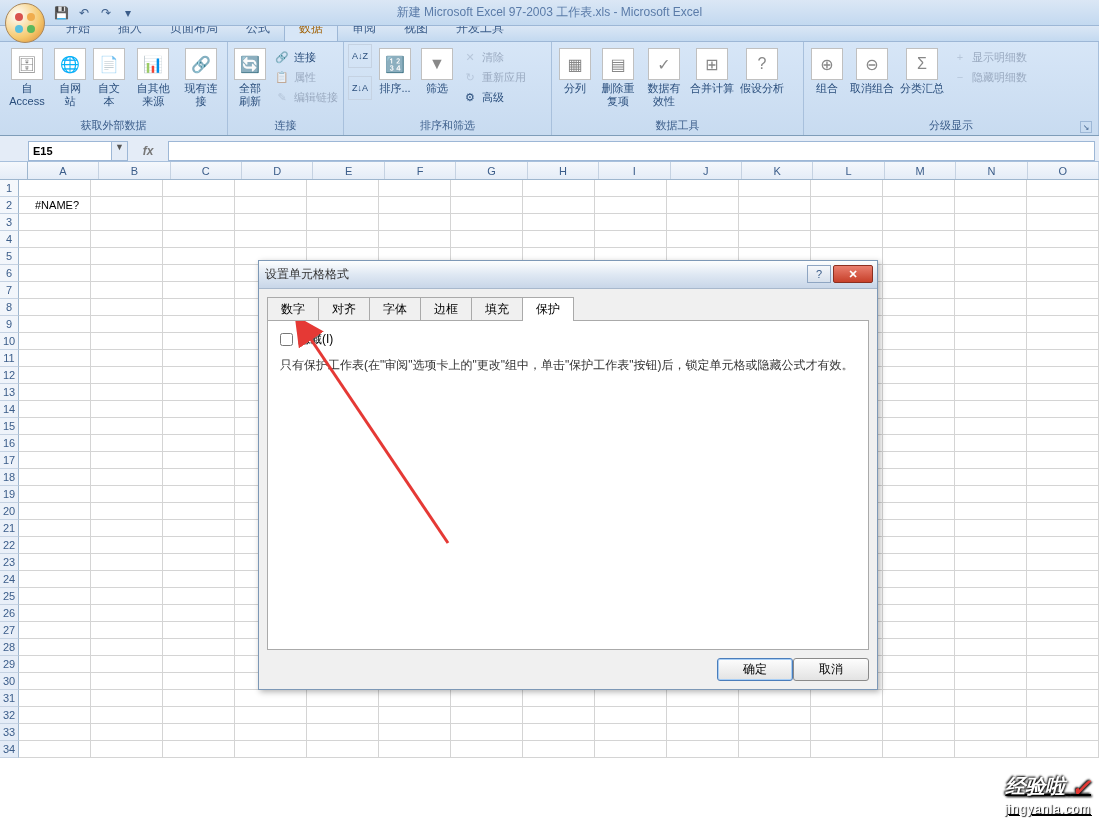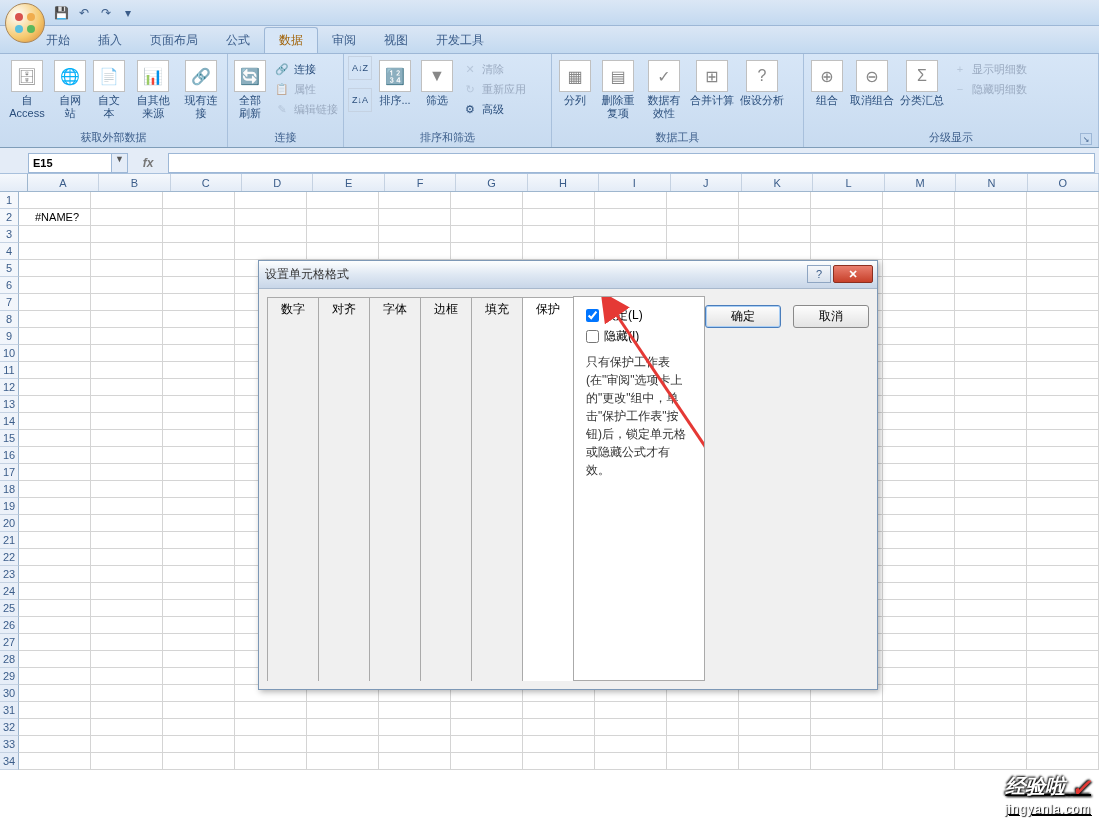--- a/index.html
+++ b/index.html
@@ -7,21 +7,21 @@
 
 
 .titlebar { height: 26px; background: linear-gradient(#dbe7f5, #c3d9f0); display: flex; align-items: center; position: relative; border-bottom: 1px solid #9db7d6; }
 .office-btn { width: 40px; height: 40px; border-radius: 50%; background: radial-gradient(circle at 30% 30%, #fff, #f5c96e 60%, #d9842f); position: absolute; left: 5px; top: 3px; z-index: 20; border: 1px solid #a8865a; display:flex; align-items:center; justify-content:center; }
 .office-btn svg { width:24px; height:24px; }
 .qat { margin-left: 52px; display: flex; gap: 2px; align-items: center; }
 .qat-btn { width: 20px; height: 20px; display: flex; align-items: center; justify-content: center; color: #3b5d8a; cursor: pointer; }
 .title-text { position: absolute; left: 50%; transform: translateX(-50%); color: #5a7ba8; font-size: 12px; }
 
 
-.tabstrip { height: 28px; background: linear-gradient(#dbe7f5, #c3d9f0); display: flex; align-items: flex-end; padding-left: 32px; border-bottom: 1px solid #9db7d6; }
+.tabstrip { height: 16px; background: linear-gradient(#dbe7f5, #c3d9f0); display: flex; align-items: flex-end; padding-left: 52px; border-bottom: 1px solid #9db7d6; }
 .tab { padding: 4px 14px; color: #3b5d8a; cursor: pointer; font-size: 12px; }
 .tab.active { background: #d7e6f7; border: 1px solid #9db7d6; border-bottom: none; border-radius: 3px 3px 0 0; color: #a16207; }
 
 
 .ribbon { height: 94px; background: linear-gradient(#d7e6f7, #c8dbf0); border-bottom: 1px solid #7f9db9; display: flex; }
 .group { border-right: 1px solid #a8c0dc; display: flex; flex-direction: column; justify-content: space-between; padding: 2px 4px 0 4px; }
 .group-body { display: flex; align-items: flex-start; gap: 2px; height: 76px; }
 .group-label { text-align: center; font-size: 11px; color: #3b5d8a; padding-bottom: 2px; position:relative;}
 .group-label .dlg-launcher { position:absolute; right:2px; bottom:2px; width:12px; height:12px; border:1px solid #9db7d6; font-size:8px; color:#3b5d8a; display:flex; align-items:center; justify-content:center;}
 .bigbtn { display: flex; flex-direction: column; align-items: center; width: 50px; padding: 2px; cursor: pointer; text-align:center; }
@@ -53,29 +53,29 @@
 .cellrow { display:flex; height:17px;}
 .cell { width:72px; height:17px; border-right:1px solid #d4d4d4; border-bottom:1px solid #d4d4d4; font-size:11px; padding:0 2px; line-height:17px;}
 .cell.hasval { color:#000;}
 
 
 .dialog { position:absolute; left:258px; top:260px; width:620px; height:430px; background:#f0f0f0; border:1px solid #7d98b6; box-shadow: 2px 2px 6px rgba(0,0,0,.3); }
 .dlg-title { height:28px; background:linear-gradient(#fdfefe,#dfe8f3 50%,#c8d6e8); border-bottom:1px solid #a8b8cc; display:flex; align-items:center; padding:0 6px; font-size:12px; color:#333; position:relative;}
 .dlg-ctrls { position:absolute; right:4px; top:4px; display:flex; gap:2px;}
 .dlg-help { width:24px; height:18px; background:linear-gradient(#f5f7fa,#d7e0ec); border:1px solid #8ea5c2; text-align:center; font-size:11px; color:#3b5d8a; line-height:16px;}
 .dlg-close { width:40px; height:18px; background:linear-gradient(#e97f6f,#c7402a); border:1px solid #8b2f20; color:#fff; text-align:center; font-size:11px; font-weight:bold; line-height:16px; border-radius:2px;}
-.dlg-body { padding:8px; height:calc(100% - 28px); display:flex; flex-direction:row;}
+.dlg-body { padding:8px; height:calc(100% - 28px); display:flex; flex-direction:column;}
 .dlg-tabs { display:flex; }
 .dlg-tab { padding:3px 0; width:52px; text-align:center; font-size:12px; background:#f0f0f0; border:1px solid #aaa; border-bottom:none; margin-right:-1px; cursor:pointer;}
 .dlg-tab.active { background:#fff; position:relative; z-index:2;}
 .dlg-page { flex:1; background:#fff; border:1px solid #aaa; margin-top:-1px; padding:10px 12px; position:relative;}
 .chk-row { display:flex; align-items:center; gap:5px; margin-bottom:4px; font-size:12px;}
 .chk-row input { width:13px; height:13px;}
 .note { font-size:12px; color:#333; margin-top:8px; line-height:1.5; max-width:580px;}
-.dlg-btns { display:flex; justify-content:flex-end; gap:12px; padding-top:8px;}
+.dlg-btns { display:flex; justify-content:flex-end; gap:0; padding-top:8px;}
 .dlg-btn { width:76px; height:23px; background:linear-gradient(#fdfdfd,#e3e3e3); border:1px solid #8a8a8a; font-size:12px; cursor:pointer; border-radius:3px;}
 .dlg-btn.primary { border:1px solid #4a7dbb; box-shadow:0 0 0 1px #a8cef5 inset;}
 
 
 .arrow-svg { position:absolute; left:0; top:0; width:100%; height:100%; pointer-events:none; z-index:5;}
 
 
 .watermark { position:absolute; right:8px; bottom:8px; text-align:right;text-decoration:underline; }
 .watermark .line1 { font-size:20px; font-weight:bold; color:#fff; text-shadow:1px 1px 2px #000,-1px -1px 2px #000; font-style:italic;}
 .watermark .chk { color:#e53935; font-size:24px; vertical-align:middle;}
@@ -93,20 +93,21 @@
         <circle cx="6" cy="18" r="4" fill="#5bc0de"></circle>
         <circle cx="18" cy="18" r="4" fill="#5cb85c"></circle>
       </svg>
   </div>
   <div class="qat">
     <div class="qat-btn">💾</div>
     <div class="qat-btn">↶</div>
     <div class="qat-btn">↷</div>
     <div class="qat-btn">▾</div>
   </div>
+  <div class="title-text">新建 Microsoft Excel 97-2003 工作表.xls - Microsoft Excel</div>
 </div>
 
 <div class="tabstrip">
   <div class="tab">开始</div>
   <div class="tab">插入</div>
   <div class="tab">页面布局</div>
   <div class="tab">公式</div>
   <div class="tab active">数据</div>
   <div class="tab">审阅</div>
   <div class="tab">视图</div>
@@ -917,24 +918,20 @@
     <div class="dlg-tabs">
       <div class="dlg-tab">数字</div>
       <div class="dlg-tab">对齐</div>
       <div class="dlg-tab">字体</div>
       <div class="dlg-tab">边框</div>
       <div class="dlg-tab">填充</div>
       <div class="dlg-tab active">保护</div>
     </div>
     <div class="dlg-page">
       <div class="chk-row">
-        <input type="checkbox" checked="" style="">
-        <span>锁定(L)</span>
-      </div>
-      <div class="chk-row">
         <input type="checkbox" style="">
         <span>隐藏(I)</span>
       </div>
       <div class="note">只有保护工作表(在"审阅"选项卡上的"更改"组中，单击"保护工作表"按钮)后，锁定单元格或隐藏公式才有效。</div>
       <svg class="arrow-svg">
         <defs>
             <marker id="arrh" markerWidth="12" markerHeight="12" refX="2" refY="5" orient="auto">
               <path d="M0,0 L10,5 L0,10 z" fill="#e53935"></path>
             </marker>
           </defs>

